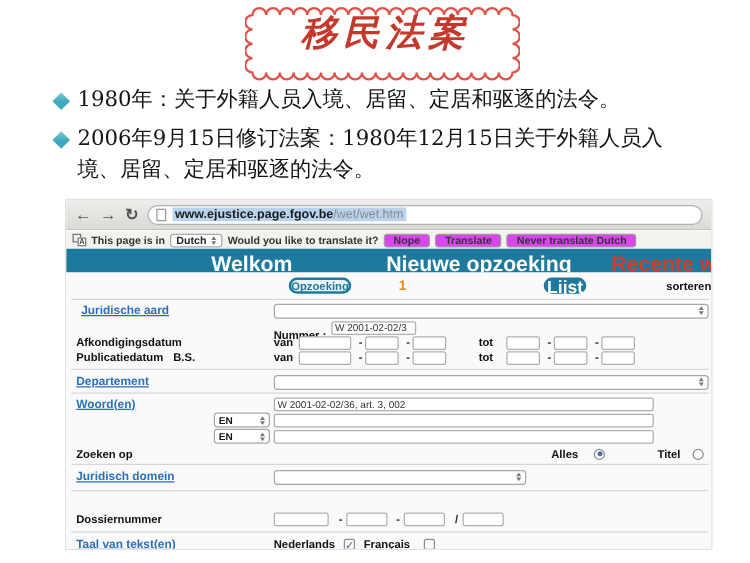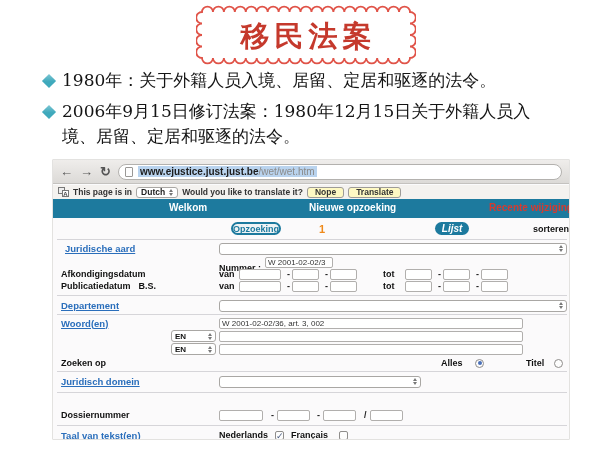--- a/index.html
+++ b/index.html
@@ -5,24 +5,24 @@
   * { margin:0; padding:0; box-sizing:border-box; }
   html,body { background:#ffffff; }
   .slide {
     position:relative; width:600px; height:450px; background:#fff; overflow:hidden;
     font-family:"Liberation Sans", sans-serif;
   }
   
   .title-wrap { position:absolute; left:196px; top:5px; width:220px; height:60px; }
   .title-wrap svg { position:absolute; left:0; top:0; }
   .title-text {
-    position:absolute; left:0; top:10px; width:220px; height:44px;
+    position:absolute; left:0; top:0; width:220px; height:44px;
     display:flex; align-items:center; justify-content:center;
     font-family:"DejaVu Sans", sans-serif; font-weight:bold; font-size:29px;
-    color:var(--title-red); letter-spacing:5px; text-indent:5px;
+    color:var(--title-red); letter-spacing:5px; text-indent:5px;font-style:italic;
   }
   
   .bullets { position:absolute; left:44px; top:68px; width:520px;
     font-family:"DejaVu Serif", serif; font-size:17px; color:#141414; }
   .bullet { display:flex; margin-bottom:6px; line-height:25px; }
   .diamond { flex:0 0 10px; width:10px; height:10px; margin:8px 8px 0 0;
     background:linear-gradient(135deg,#7fc7d4 0%,var(--bullet-teal) 55%); transform:rotate(45deg); }
   .bullet p { width:496px; }
   
   .shot { position:absolute; left:52px; top:159px; width:518px; height:281px;
@@ -40,42 +40,42 @@
   .urltext .path { color:#8a8a8a; }
   
   .trbar { position:absolute; left:0; top:25px; width:100%; height:14px; background:#f4f2ef;
     display:flex; align-items:center; padding:0 5px; gap:4px; font-size:8.5px; font-weight:bold; color:#333; }
   .tr-ico { position:relative; width:11px; height:10px; flex:0 0 auto; }
   .tr-ico .b1 { position:absolute; left:0; top:0; width:7px; height:7px; border:1px solid #777; background:#eee; }
   .tr-ico .b2 { position:absolute; right:0; bottom:0; width:7px; height:7px; border:1px solid #777; background:#fff;
     font-size:6px; line-height:6px; text-align:center; color:#444; font-weight:bold; }
   .minisel { display:inline-flex; align-items:center; gap:4px; height:11px; background:#fff;
     border:1px solid #a9a7a4; border-radius:3px; padding:0 4px; font-size:8.5px; font-weight:bold; color:#222; }
-  .trbtn { height:11px; display:inline-flex; align-items:center; background:#fef9c3; border:1px solid #9d9b98;
+  .trbtn { height:11px; display:inline-flex; align-items:center; background:#d946ef; border:1px solid #9d9b98;
     border-radius:3px; padding:0 7px; font-size:8.5px; font-weight:bold; color:#333; white-space:nowrap; }
   .ud { display:inline-flex; flex-direction:column; gap:1px; }
   .ud i { width:0; height:0; border-left:2.5px solid transparent; border-right:2.5px solid transparent; }
   .ud .up { border-bottom:3px solid #777; }
   .ud .dn { border-top:3px solid #777; }
   
   .tealnav { position:absolute; left:0; top:39px; width:100%; height:19px; background:var(--teal);
-    overflow:hidden; font-size:10px; font-weight:bold; color:#fff; }
+    overflow:hidden; font-size:17px; font-weight:bold; color:#fff; }
   .tealnav span { position:absolute; top:3px; white-space:nowrap; }
   .nav-welkom { left:116px; }
   .nav-nieuwe { left:256px; }
   .nav-recente { left:436px; color:var(--nav-red); }
   
   .content { position:absolute; left:0; top:58px; width:100%; height:223px; background:#fbfafb; }
   .row { position:absolute; left:0; width:100%; display:flex; align-items:center; }
   .lbl { font-size:9px; font-weight:bold; color:#111; }
   .blue-link { font-size:9.5px; font-weight:bold; color:var(--link-blue); text-decoration:underline; cursor:pointer; }
   .pill-outline { width:74px; height:13px; border:2px solid var(--teal); border-radius:8px; background:#eef3f5;
     display:flex; align-items:center; justify-content:center; font-size:9px; font-weight:bold; color:var(--teal); }
   .pill-solid { width:96px; height:13px; border-radius:8px; background:var(--teal);
-    display:flex; align-items:center; justify-content:center; font-size:10px; font-weight:bold; color:#fff;font-style:italic; }
+    display:flex; align-items:center; justify-content:center; font-size:14px; font-weight:bold; color:#fff; }
   .pagenum { font-size:11px; font-weight:bold; color:var(--orange); }
   .inp { height:11px; background:#fff; border:1px solid #b1afad; border-radius:2px;
     font-size:8px; color:#333; padding:0 2px; font-family:"Liberation Sans",sans-serif; }
   .sel { height:12px; background:#fff; border:1px solid #a9a7a4; border-radius:3px;
     display:flex; align-items:center; justify-content:flex-end; padding:0 3px; }
   .dash { font-size:9px; font-weight:bold; color:#222; margin:0 3px; }
   .divider { position:absolute; left:4px; width:510px; height:0; border-top:1px solid #d6d5d9; }
   .radio { width:9px; height:9px; border:1px solid #8f8d8b; border-radius:50%; background:#fdfdfd;
     display:inline-flex; align-items:center; justify-content:center; }
   .radio.on::after { content:""; width:4px; height:4px; border-radius:50%; background:#4a6fb8; }
@@ -106,40 +106,41 @@
   </div>
 
   <div class="shot">
 
     <div class="chrome">
       <span class="navbtn">←</span>
       <span class="navbtn">→</span>
       <span class="navbtn">↻</span>
       <div class="urlbar">
         <span class="page-ico"></span>
-        <span class="urltext"><span class="dom">www.ejustice.just.just.be</span><span class="path">/wet/wet.htm</span></span>
+        <span class="urltext"><span class="dom">www.ejustice.page.fgov.be</span><span class="path">/wet/wet.htm</span></span>
       </div>
     </div>
 
     <div class="trbar">
       <span class="tr-ico">
         <span class="b1"></span>
           <span class="b2">A</span>
       </span>
       <span>This page is in</span>
       <span class="minisel">
         <span>Dutch</span>
         <span class="ud">
             <i class="up"></i>
             <i class="dn"></i>
           </span>
       </span>
       <span>Would you like to translate it?</span>
       <span class="trbtn">Nope</span>
       <span class="trbtn">Translate</span>
+      <span class="trbtn">Never translate Dutch</span>
     </div>
 
     <div class="tealnav">
       <span class="nav-welkom">Welkom</span>
       <span class="nav-nieuwe">Nieuwe opzoeking</span>
       <span class="nav-recente">Recente wijzigingen</span>
     </div>
 
     <div class="content">
 

